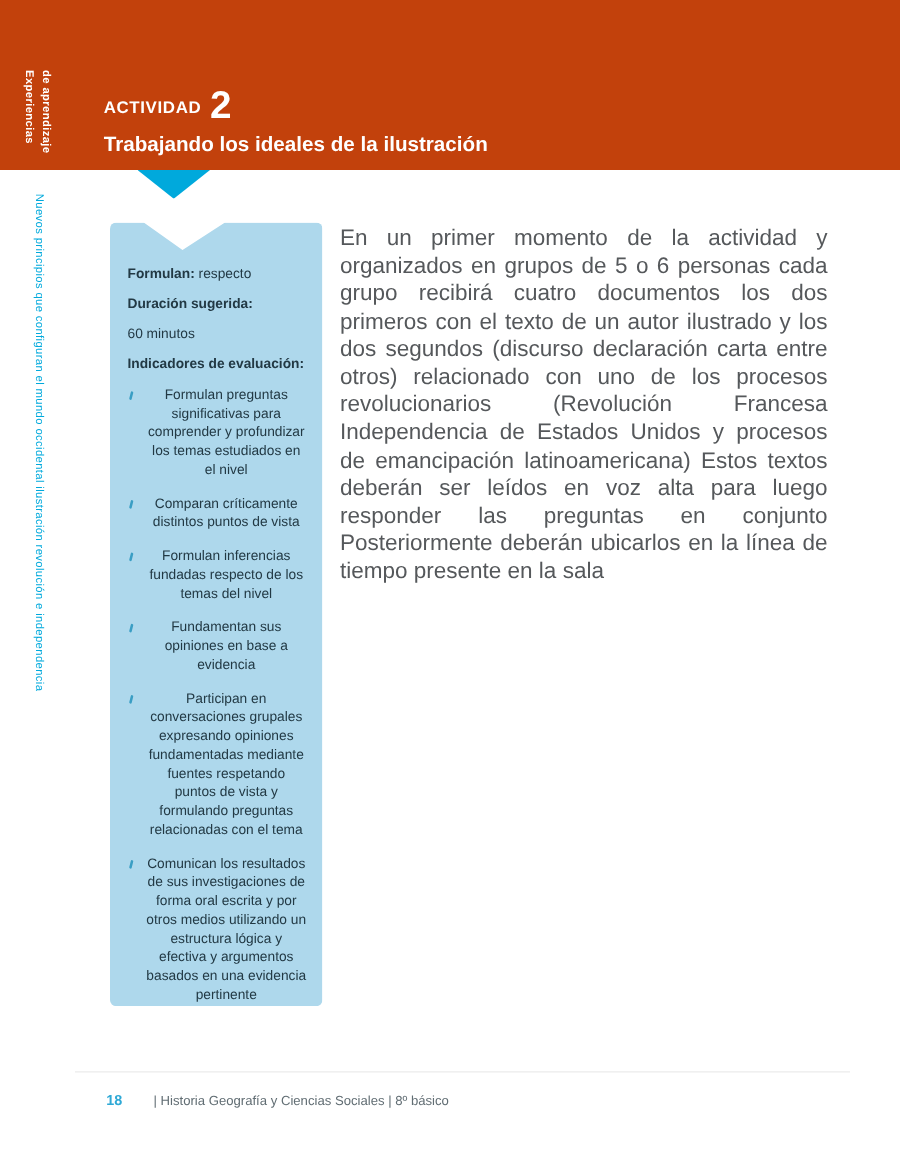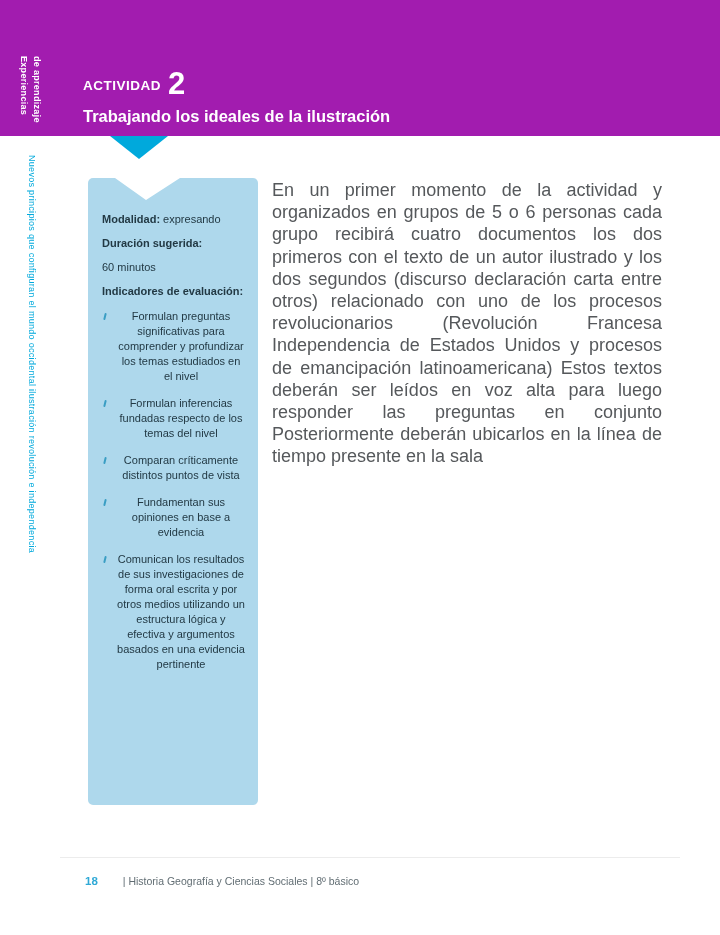--- a/index.html
+++ b/index.html
@@ -1,21 +1,21 @@
 <!DOCTYPE html>
 <html><head>
 <meta charset="utf-8">
 <style>
   html,body{margin:0;padding:0;background:#ffffff;}
   .page{
     position:relative;width:720px;height:935px;background:#ffffff;overflow:hidden;
     font-family:"Liberation Sans", sans-serif;
   }
   
-  .band{position:absolute;left:0;top:0;width:720px;height:136px;background:#a21caf;}
+  .band{position:absolute;left:0;top:0;width:720px;height:136px;background:#c2410c;}
   .band-pointer{
     position:absolute;left:110px;top:136px;width:58px;height:23px;background:#00A9DC;
     clip-path:polygon(0 0,100% 0,50% 100%);
   }
   .kicker-row{position:absolute;left:83px;top:72px;display:flex;align-items:flex-end;gap:7px;color:#ffffff;}
   .kicker{font-size:13.5px;font-weight:bold;letter-spacing:.5px;line-height:1;padding-bottom:4px;}
   .kicker-num{font-size:31px;font-weight:bold;line-height:.8;}
   .band-title{position:absolute;left:83px;top:107px;color:#ffffff;font-size:16.5px;font-weight:bold;}
   
   .spine-band{
@@ -70,46 +70,50 @@
       <span class="kicker">ACTIVIDAD</span>
       <span class="kicker-num">2</span>
     </div>
     <div class="band-title">Trabajando los ideales de la ilustración</div>
   </div>
   <div class="band-pointer"></div>
 
   <div class="spine-chapter">Nuevos principios que configuran el mundo occidental ilustración revolución e independencia</div>
 
   <div class="info-box">
-    <p class="info-line"><b>Modalidad:</b><span> expresando</span></p>
+    <p class="info-line"><b>Formulan:</b><span> respecto</span></p>
     <p class="info-line"><b>Duración sugerida:</b></p>
     <p class="info-line">60 minutos</p>
     <p class="info-line"><b>Indicadores de evaluación:</b></p>
     <ul class="indicators">
 
         <li>
           <span class="tick"></span>
           <span>Formulan preguntas significativas para comprender y profundizar los temas estudiados en el nivel</span>
         </li>
 
         <li>
           <span class="tick"></span>
-          <span>Formulan inferencias fundadas respecto de los temas del nivel</span>
+          <span>Comparan críticamente distintos puntos de vista</span>
         </li>
 
         <li>
           <span class="tick"></span>
-          <span>Comparan críticamente distintos puntos de vista</span>
+          <span>Formulan inferencias fundadas respecto de los temas del nivel</span>
         </li>
 
         <li>
           <span class="tick"></span>
           <span>Fundamentan sus opiniones en base a evidencia</span>
         </li>
 
+        <li>
+          <span class="tick"></span>
+          <span>Participan en conversaciones grupales expresando opiniones fundamentadas mediante fuentes respetando puntos de vista y formulando preguntas relacionadas con el tema</span>
+        </li>
 
         <li>
           <span class="tick"></span>
           <span>Comunican los resultados de sus investigaciones de forma oral escrita y por otros medios utilizando un estructura lógica y efectiva y argumentos basados en una evidencia pertinente</span>
         </li>
       </ul>
   </div>
 
   <div class="main-par">En un primer momento de la actividad y organizados en grupos de 5 o 6 personas cada grupo recibirá cuatro documentos los dos primeros con el texto de un autor ilustrado y los dos segundos (discurso declaración carta entre otros) relacionado con uno de los procesos revolucionarios (Revolución Francesa Independencia de Estados Unidos y procesos de emancipación latinoamericana) Estos textos deberán ser leídos en voz alta para luego responder las preguntas en conjunto Posteriormente deberán ubicarlos en la línea de tiempo presente en la sala</div>
 

